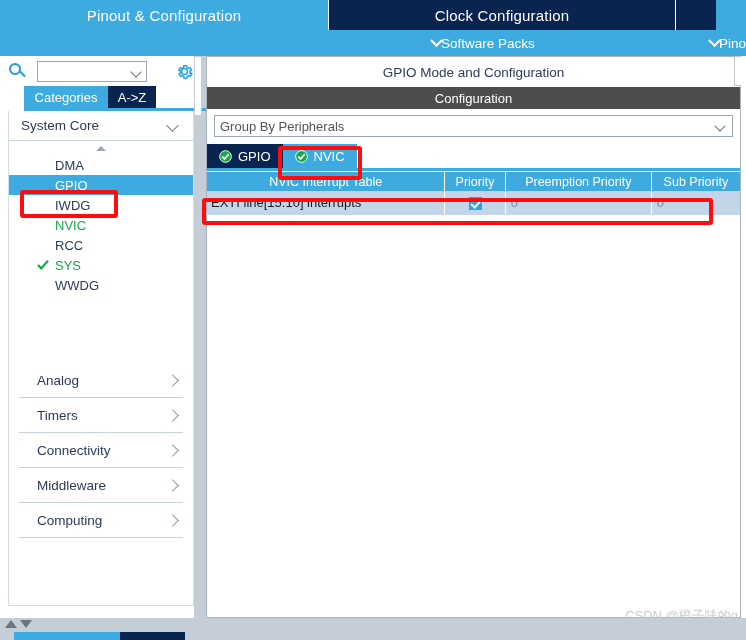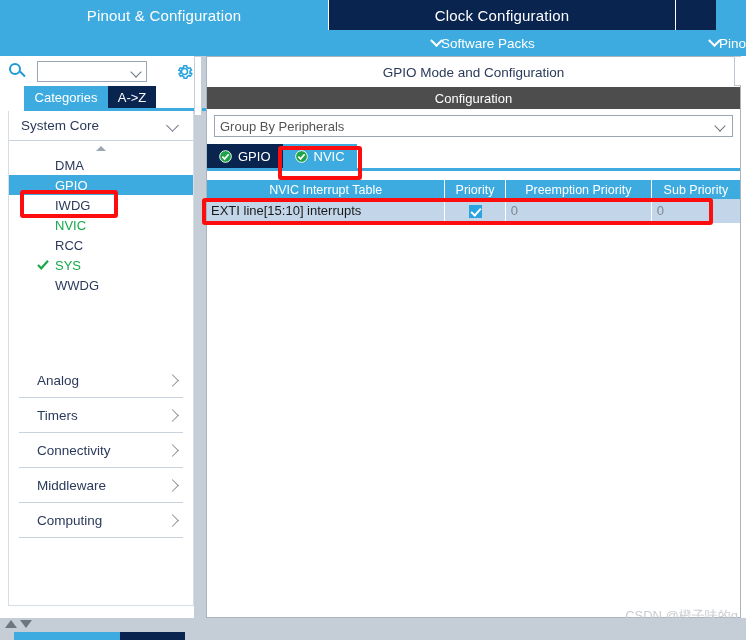--- a/index.html
+++ b/index.html
@@ -245,21 +245,21 @@
   .ptab.dark { background: #0a2450; }
   .ptab.light { background: #3dabdf; }
   .ptab-rest { flex: 1; background: #ffffff; }
   .ok-icon { width: 13px; height: 13px; flex: 0 0 13px; }
   .ptab-underline {
     height: 3px; background: #3dabdf;
   }
 
   
   .nvic-table {
-    margin-top: 9px;
+    margin-top: 1px;
     width: 100%;
     border-collapse: collapse;
     table-layout: fixed;
   }
   .nvic-table th {
     background: #3dabdf;
     color: #ffffff;
     font-weight: normal;
     font-size: 12.5px;
     height: 19px;

